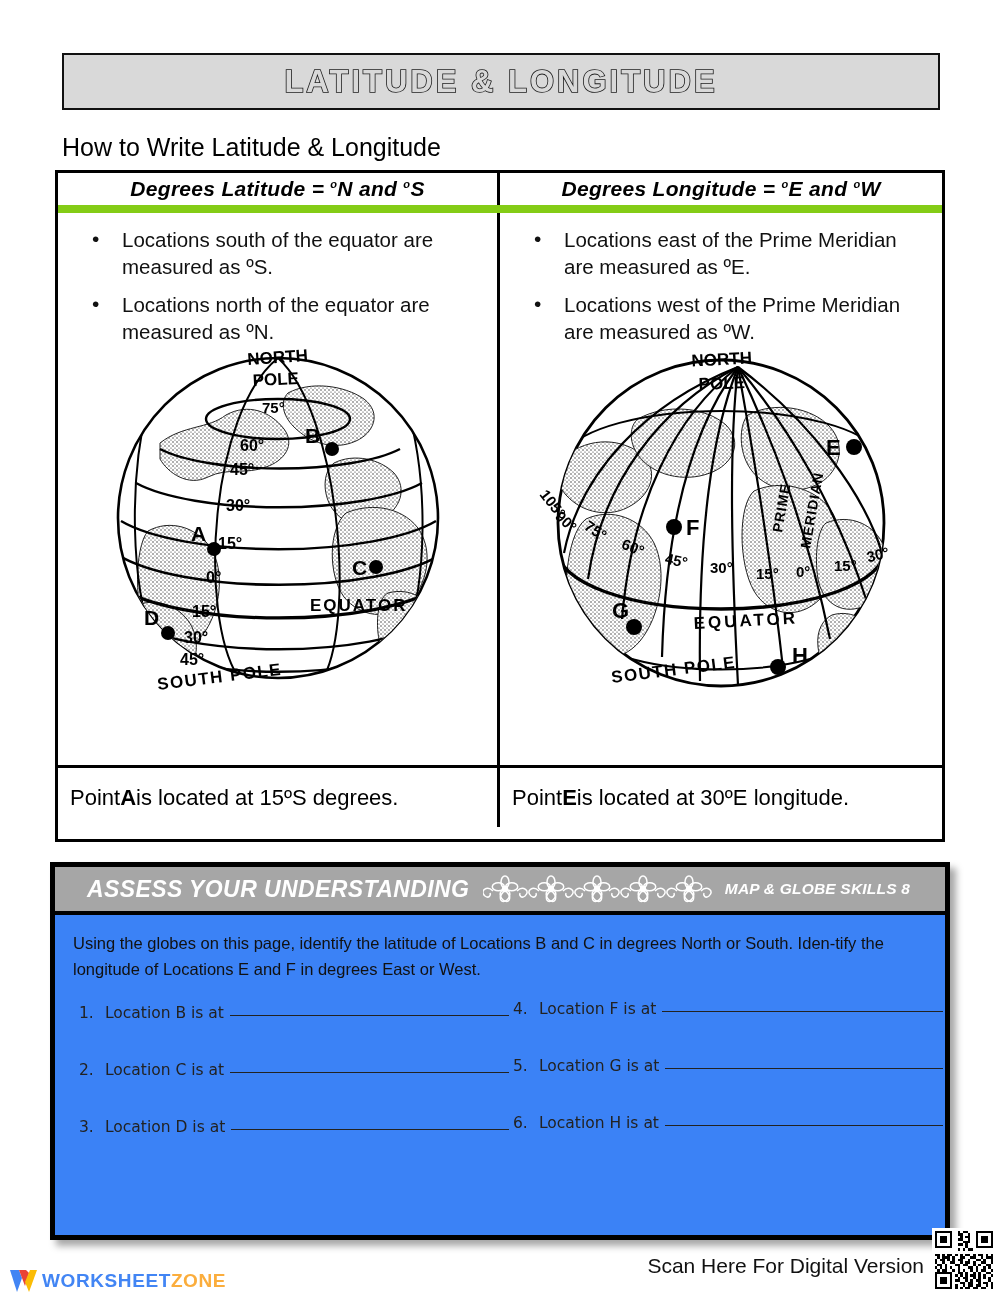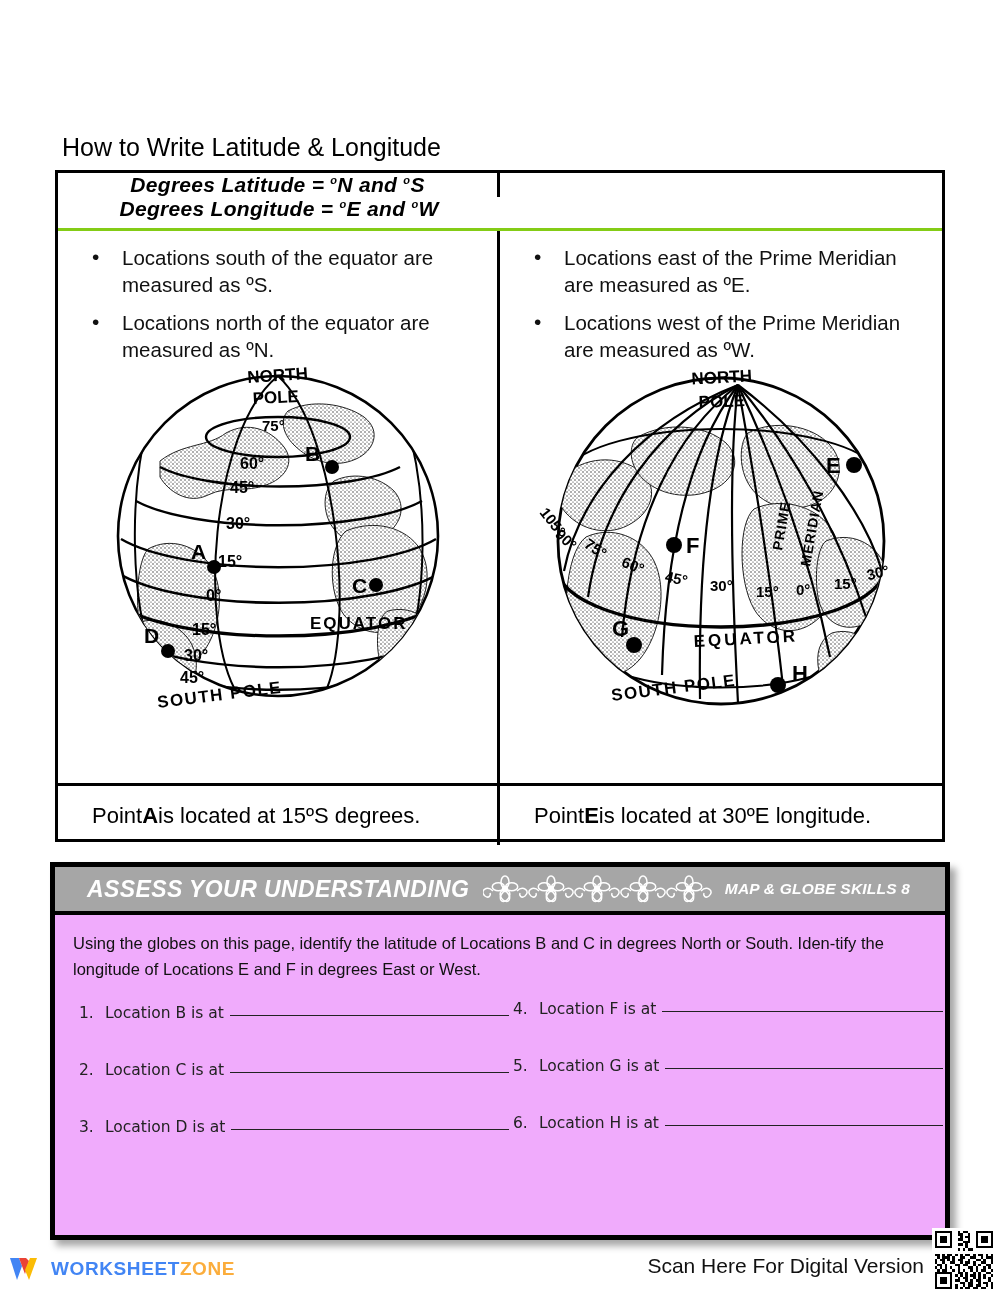--- a/index.html
+++ b/index.html
@@ -37,21 +37,21 @@
     border-bottom:2px solid #111; padding-bottom:14px;
     font-family:"Liberation Sans", sans-serif;
   }
 
   
   .tbl{
     position:absolute; left:55px; top:170px; width:890px; height:672px;
     border:3px solid #000; background:#fff;
   }
   .tbl-row{ display:flex; width:100%; }
-  .tbl-hdr{ height:58px; border-bottom:3px solid #84cc16;flex-direction:column; }
+  .tbl-hdr{ height:40px; border-bottom:8px solid #84cc16; }
   .tbl-cell{
     width:50%; position:relative;
     display:flex; align-items:center; justify-content:center;
   }
   .tbl-cell.left{ border-right:3px solid #000; }
   .hdr-text{
     font-family:"Liberation Sans", sans-serif;
     font-style:italic; font-weight:700; font-size:21px; letter-spacing:.3px;
   }
   .hdr-text sup{ font-size:11px; vertical-align:super; font-weight:700;}
@@ -72,21 +72,21 @@
   }
 
   
   .globe-wrap{
     position:absolute; left:0; right:0; top:120px; bottom:0;
     display:flex; align-items:flex-start; justify-content:center;
   }
 
   .ans-row{ height:62px; border-top:3px solid #000; }
   .ans-cell{
-    width:50%; display:flex; align-items:center; padding-left:34px;
+    width:50%; display:flex; align-items:center; padding-left:12px;
     font-size:22px;
   }
   .ans-cell.left{ border-right:3px solid #000; }
   .ans-cell b{ font-weight:700; }
 
   
   .assess{
     position:absolute; left:50px; top:862px; width:900px; height:378px;
     border:5px solid #000; background:#fff;
     box-shadow:6px 6px 7px rgba(0,0,0,.35);
@@ -100,21 +100,21 @@
     letter-spacing:.4px; white-space:nowrap;
   }
   .flowers{ margin-left:14px; display:flex; align-items:center; gap:2px; }
   .assess-skill{
     position:absolute; right:35px; top:50%; transform:translateY(-50%);
     color:#fff; font-style:italic; font-weight:700; font-size:15.5px;
     letter-spacing:.2px; white-space:nowrap;
   }
   .assess-body{
     position:absolute; left:0; right:0; top:44px; bottom:0;
-    border-top:4px solid #000; background:#f0abfc; padding:16px 18px 0 18px;
+    border-top:4px solid #000; background:#3b82f6; padding:16px 18px 0 18px;
   }
   .instr{
     font-family:"Liberation Sans", sans-serif;
     font-size:16.5px; line-height:1.55; color:#111;
     width:870px;
   }
   .qgrid{
     position:relative; margin-top:22px; width:100%;
   }
   .qcol{ position:absolute; top:0; }
@@ -132,39 +132,42 @@
   .qline{
     flex:1 1 auto; border-bottom:1.6px solid #222; height:1px;
     position:relative; top:-2px; min-width:120px;
   }
   .qcol.c2 .qitem:nth-child(1){ margin-top:-4px; }
   .qcol.c2 .qitem:nth-child(2){ margin-top:8px; }
   .qcol.c2 .qitem:nth-child(3){ margin-top:10px; }
 
   
   .footer{ position:absolute; left:0; right:0; top:1248px; height:46px; }
-  .brand{ position:absolute; left:8px; top:8px; display:flex; align-items:center; gap:9px;}
+  .brand{ position:absolute; left:8px; top:20px; display:flex; align-items:center; }
   .brand-text{ font-size:19px; font-weight:700; letter-spacing:.6px; }
   .brand-text .b1{ color:#4285f4; }
   .brand-text .b2{ color:#fbad3c; }
   .scan{
     position:absolute; right:76px; top:6px;
     font-size:21px; color:#111;
     font-family:"Liberation Sans", sans-serif;
   }
   .qr{ position:absolute; right:4px; top:-20px; width:64px; height:64px; background:#fff; }
 
   
   .gtxt{ font-family:"Liberation Sans", sans-serif; font-weight:700; }
 </style>
 </head>
 <body>
 
 <div id="page">
 
+  <div class="title-banner">
+    <span class="title-text">LATITUDE &amp; LONGITUDE</span>
+  </div>
 
   <div class="sec-head">How to Write Latitude &amp; Longitude</div>
 
   <div class="tbl">
 
     <div class="tbl-row tbl-hdr">
       <div class="tbl-cell left">
         <span class="hdr-text"><span>Degrees Latitude = </span><sup>o</sup><span>N and </span><sup>o</sup><span>S</span></span>
       </div>
       <div class="tbl-cell">

